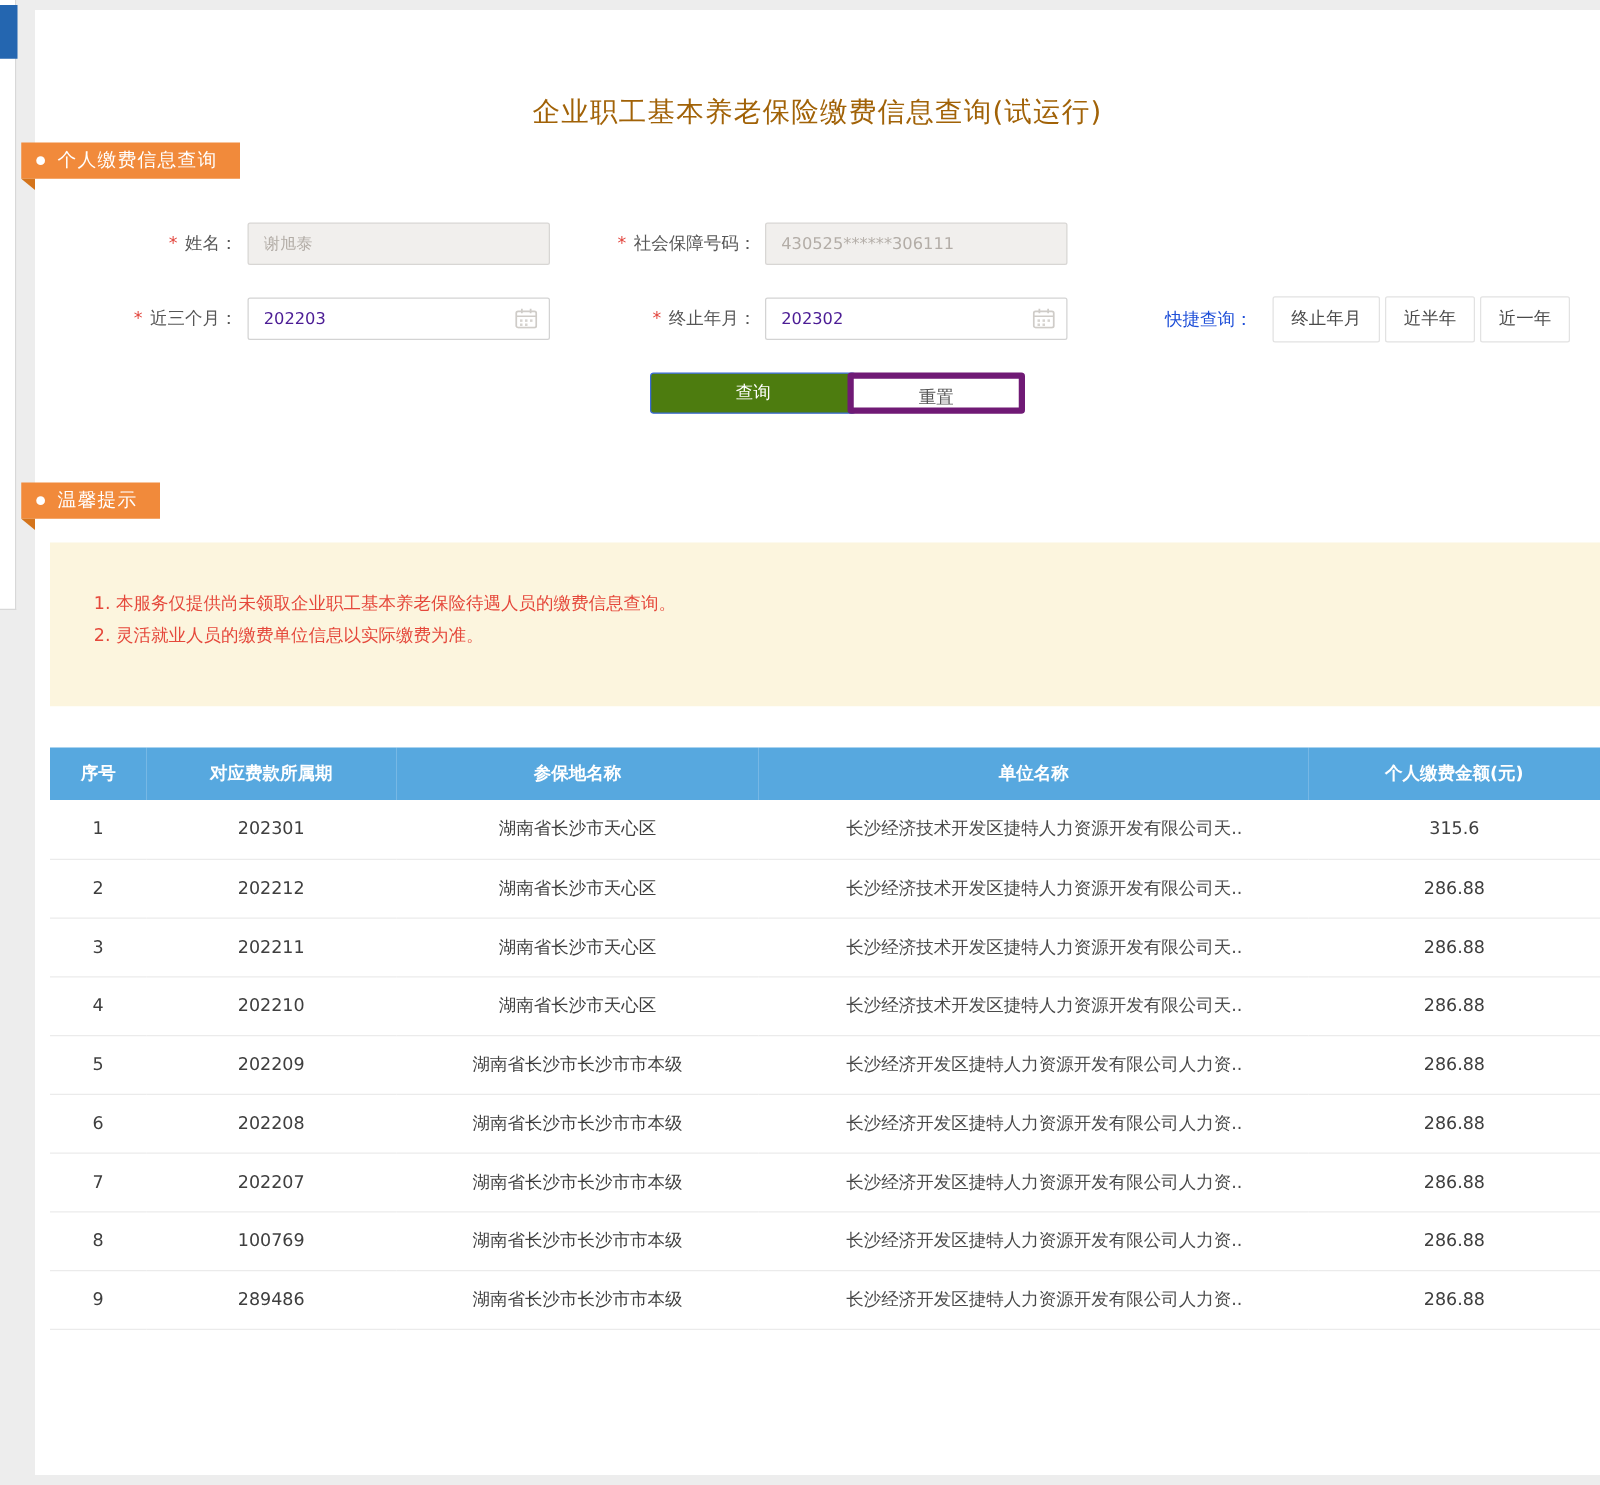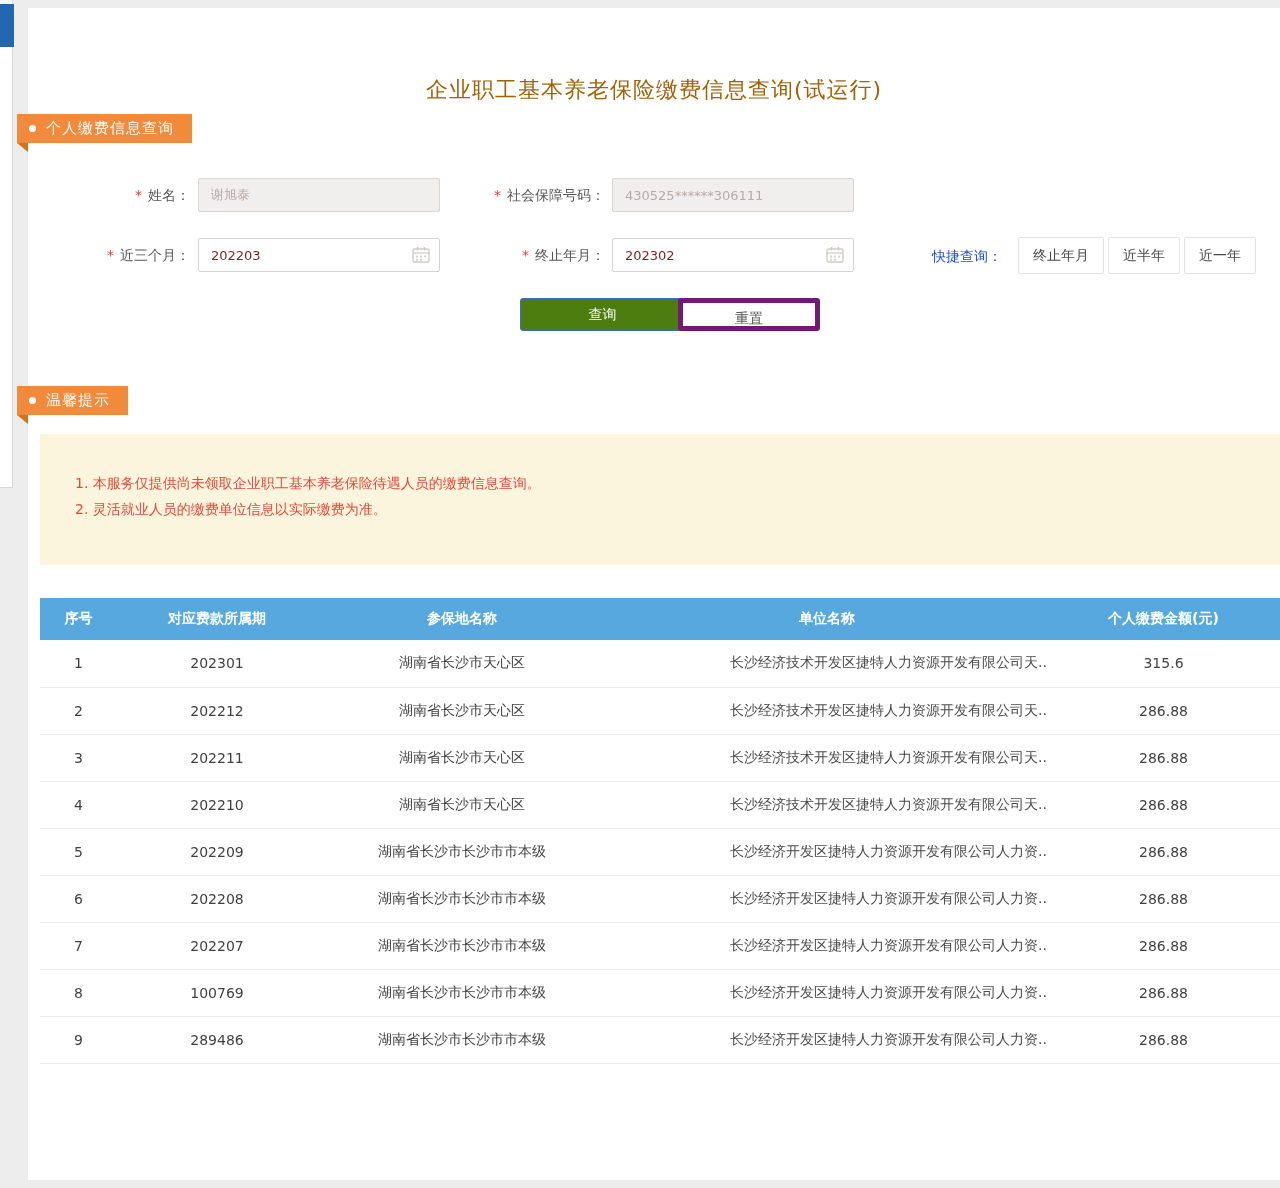--- a/index.html
+++ b/index.html
@@ -49,21 +49,21 @@
   .ribbon-tips  { top:386px; }
 
   .form-label {
     position:absolute; height:34px; line-height:34px;
     font-size:14px; color:#565656; text-align:right;
   }
   .req { color:#e2433b; margin-right:6px; font-size:14px; }
   .txt-input {
     position:absolute; height:34px; width:242px;
     border:1px solid #d3d3d3; border-radius:2px; background:#fff;
-    font-size:13px; color:#7f1d1d; padding:0 30px 0 12px;
+    font-size:13px; color:#4c1d95; padding:0 30px 0 12px;
     font-family:"DejaVu Sans","Liberation Sans",sans-serif;
   }
   .txt-input.disabled {
     background:#f1efed; border-color:#d8d6d4; color:#b3ada7; padding-right:12px;
   }
   .cal-icon { position:absolute; width:18px; height:17px; top:8px; cursor:pointer; }
 
   .quick-label {
     position:absolute; left:932px; top:238px; height:36px; line-height:36px;
     font-size:14px; color:#1d4ed8;
@@ -99,21 +99,21 @@
   }
   .pay-table th {
     background:#57a8df; color:#fff; font-size:14px; font-weight:600;
     height:42px; text-align:center;
   }
   .pay-table td {
     height:47px; font-size:14px; color:#3f3f3f; text-align:center;
     border-bottom:1px solid #ebebeb; background:#fff;
     white-space:nowrap; overflow:hidden;
   }
-  .pay-table td.company { text-align:right; padding-left:17px; color:#4a4a4a; }
+  .pay-table td.company { text-align:center; padding-left:17px; color:#4a4a4a; }
 </style>
 </head>
 <body>
 
 <div class="stage">
 
   <div class="main-panel">
     
     
   </div>

